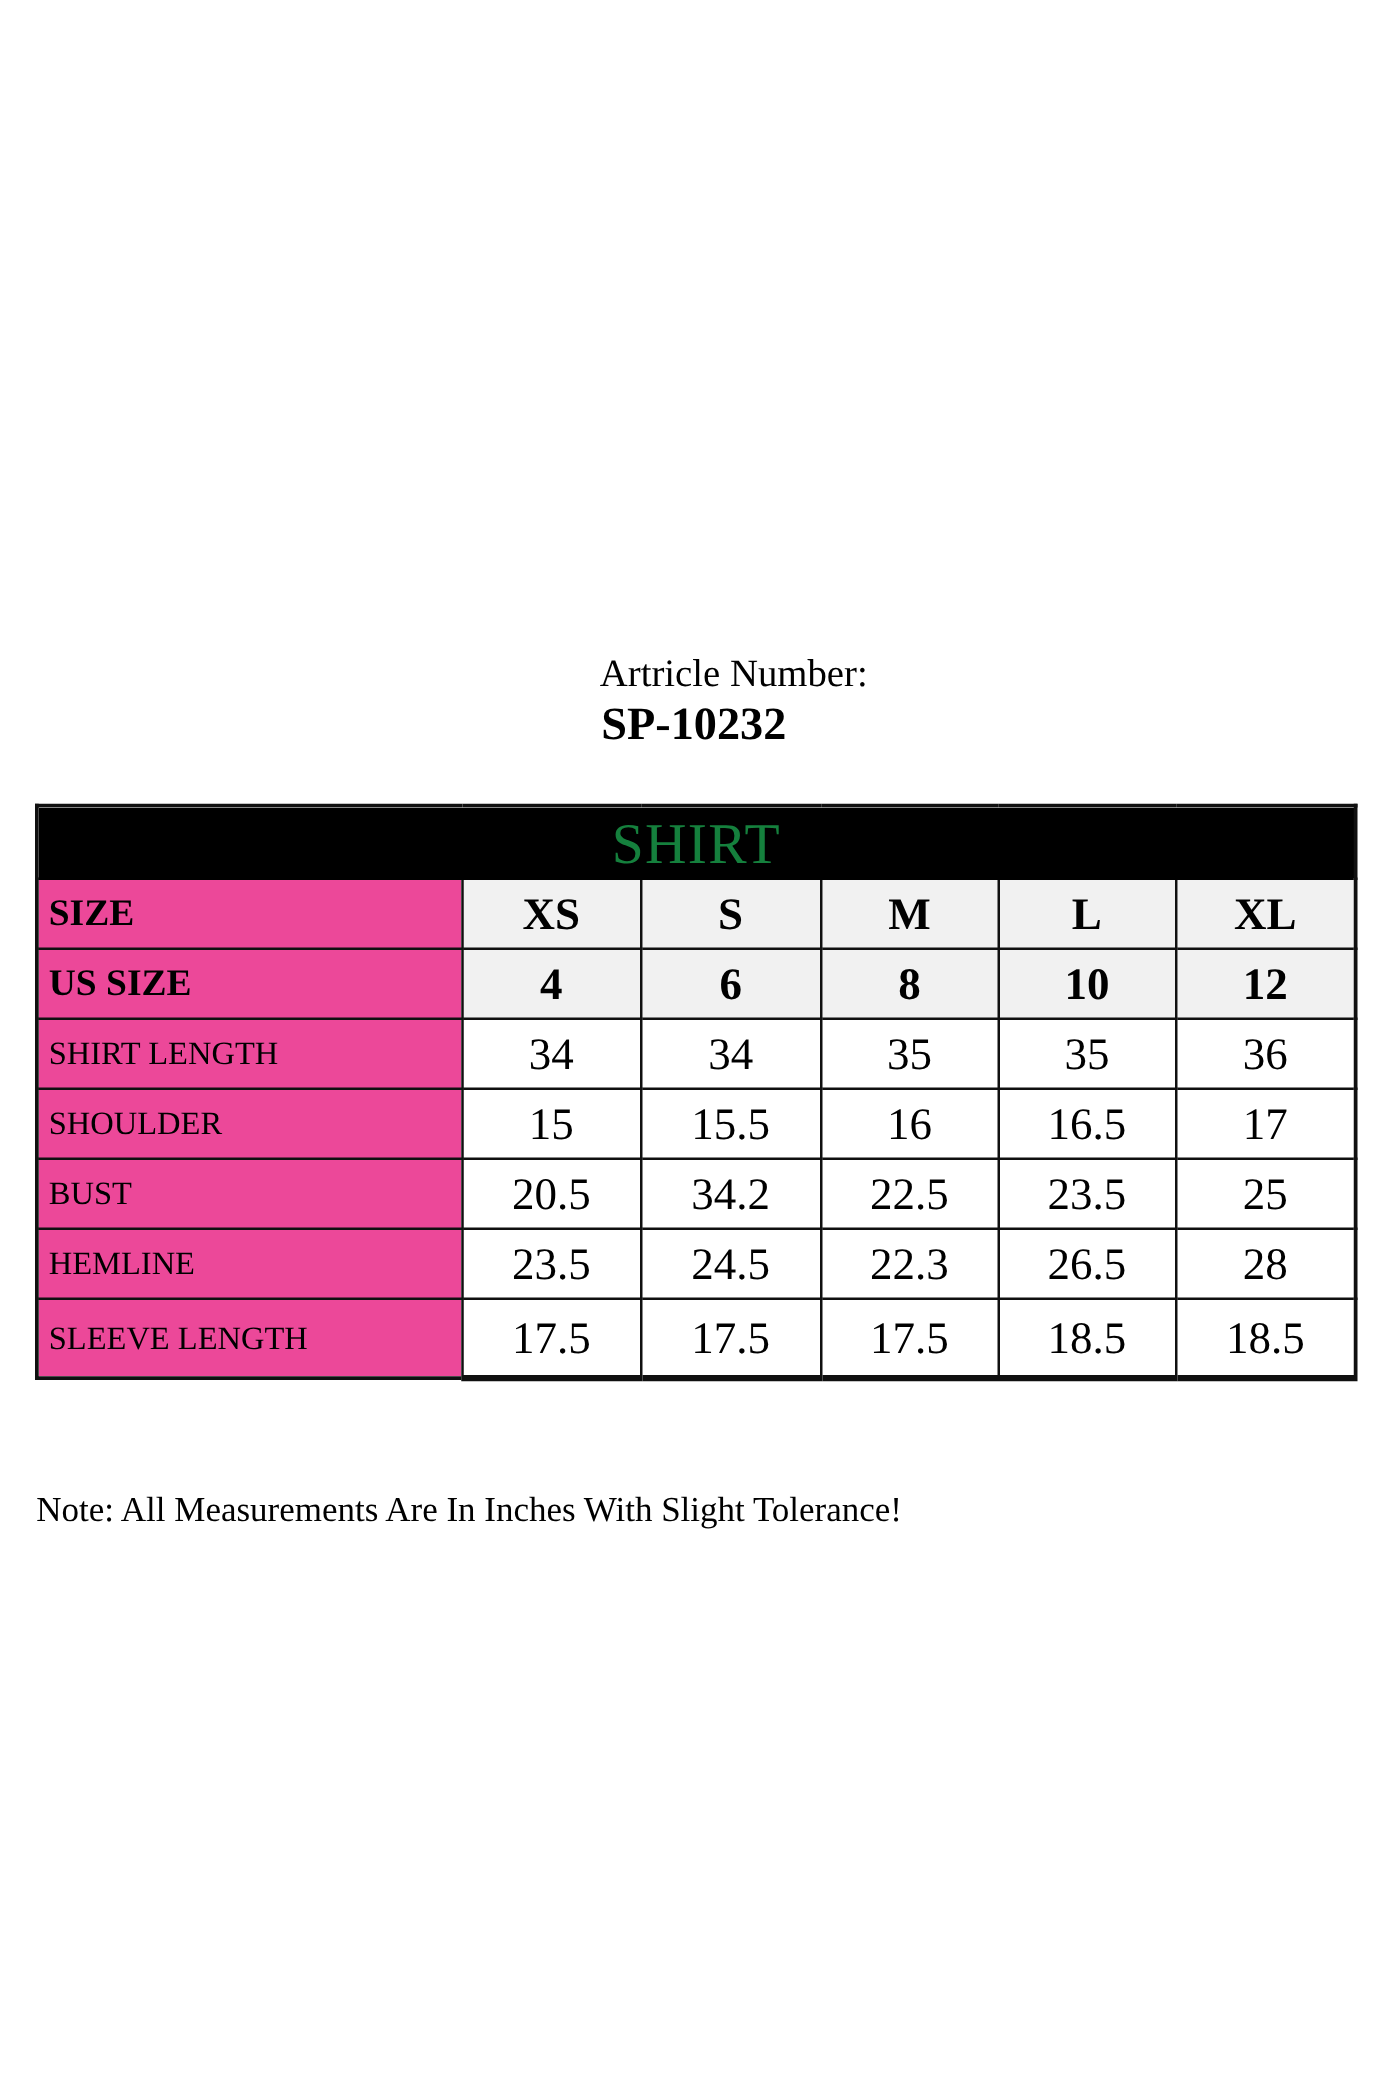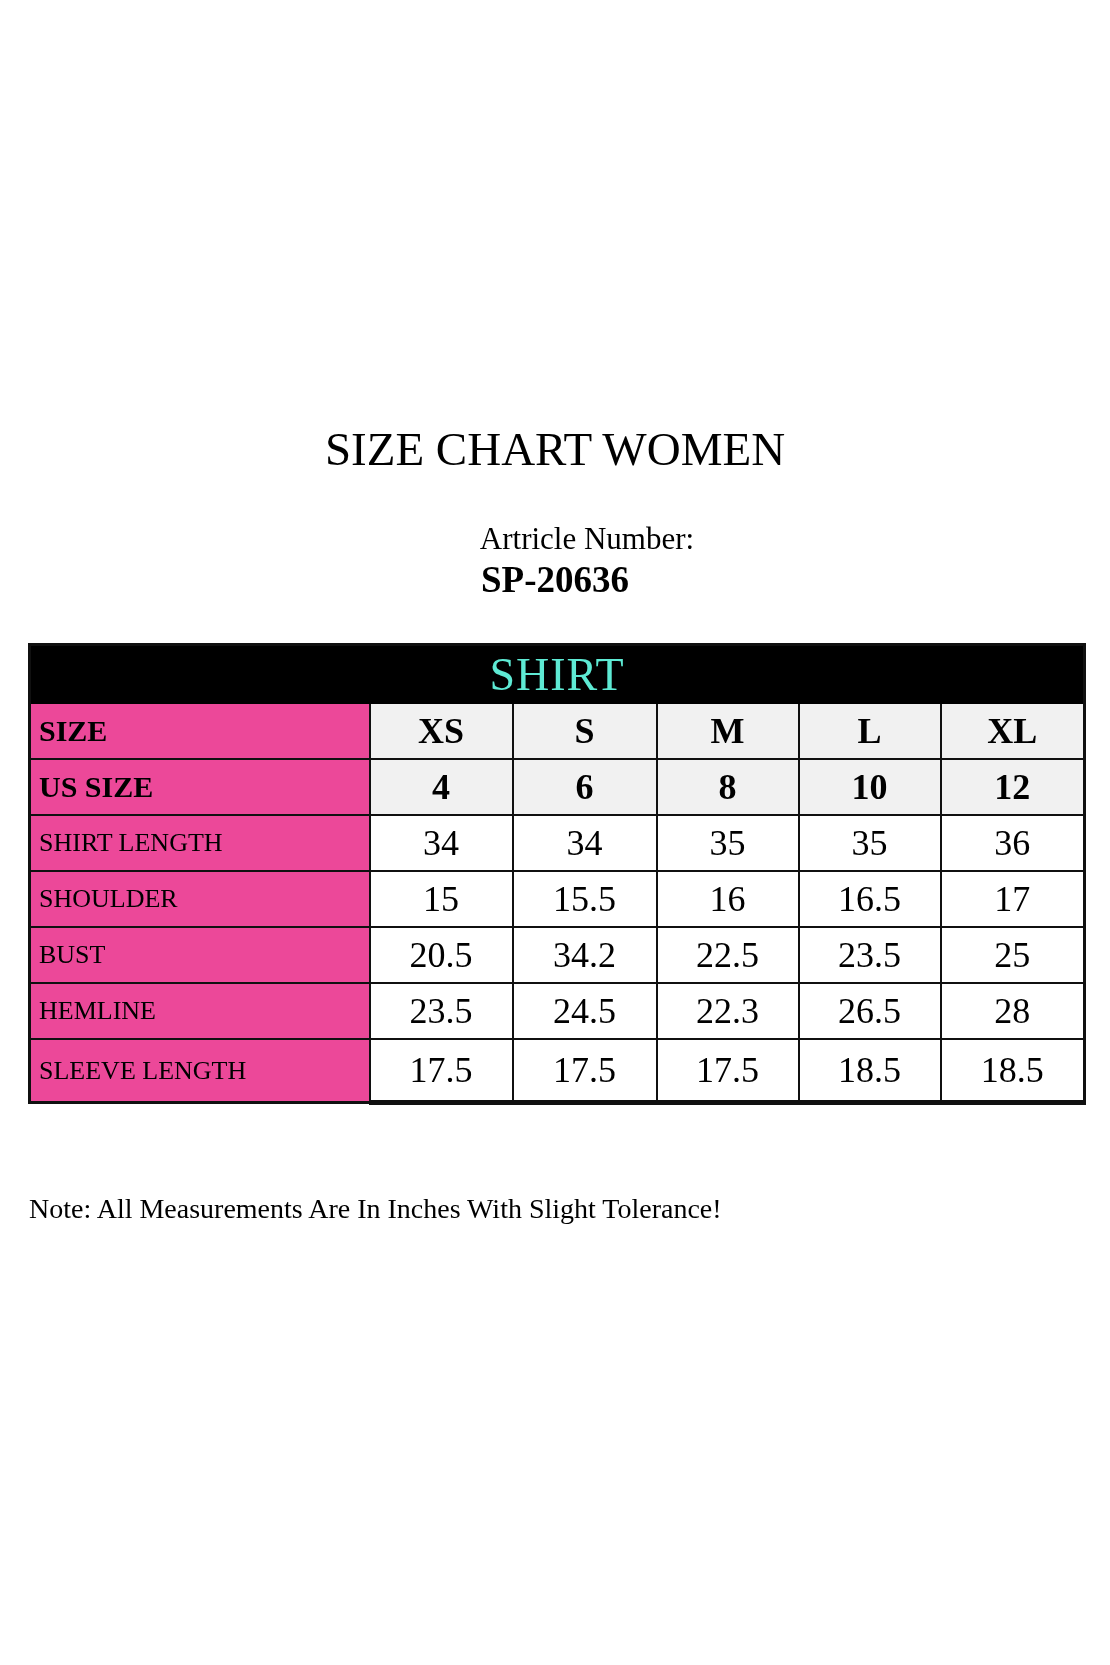--- a/index.html
+++ b/index.html
@@ -57,21 +57,21 @@
   }
   table.size-chart,
   table.size-chart td {
     border: 2px solid #101010;
   }
   table.size-chart {
     border-width: 3px;
   }
   tr.band td {
     background: #000000;
-    color: #5eead4;
+    color: #15803d;
     text-align: center;
     font-size: 46px;
     font-weight: 400;
     height: 54px;
     letter-spacing: 1px;
     border-color: #000000;
   }
   td {
     height: 52px;
     vertical-align: middle;
@@ -117,25 +117,24 @@
     font-size: 28px;
     line-height: 1.2;
     font-weight: 400;
   }
 </style>
 </head>
 <body>
 
 <div class="page">
 
-  <div class="title">SIZE CHART WOMEN</div>
 
   <div class="article-label">Artricle Number:</div>
 
-  <div class="article-number">SP-20636</div>
+  <div class="article-number">SP-10232</div>
 
   <table class="size-chart">
     <colgroup>
       <col style="width:340px">
       <col style="width:143px">
       <col style="width:144px">
       <col style="width:142px">
       <col style="width:142px">
       <col style="width:144px">
     </colgroup>

